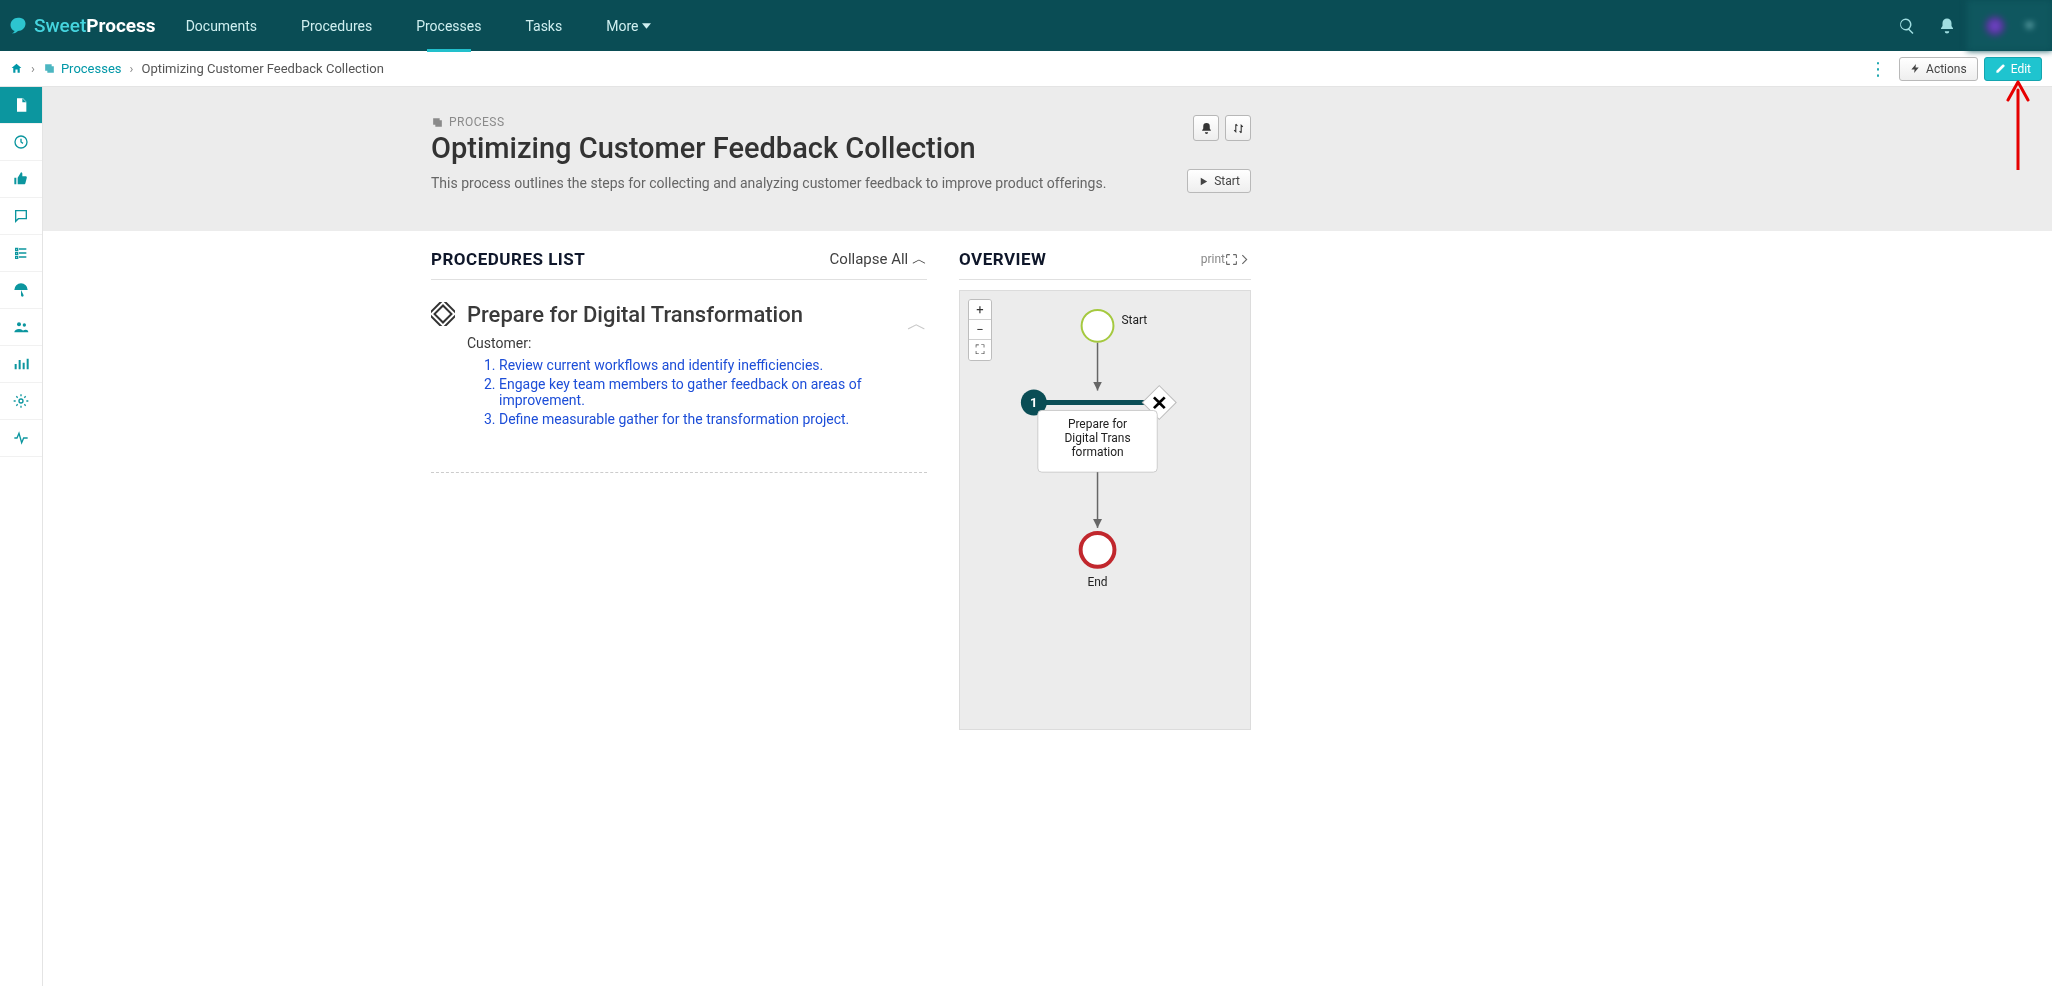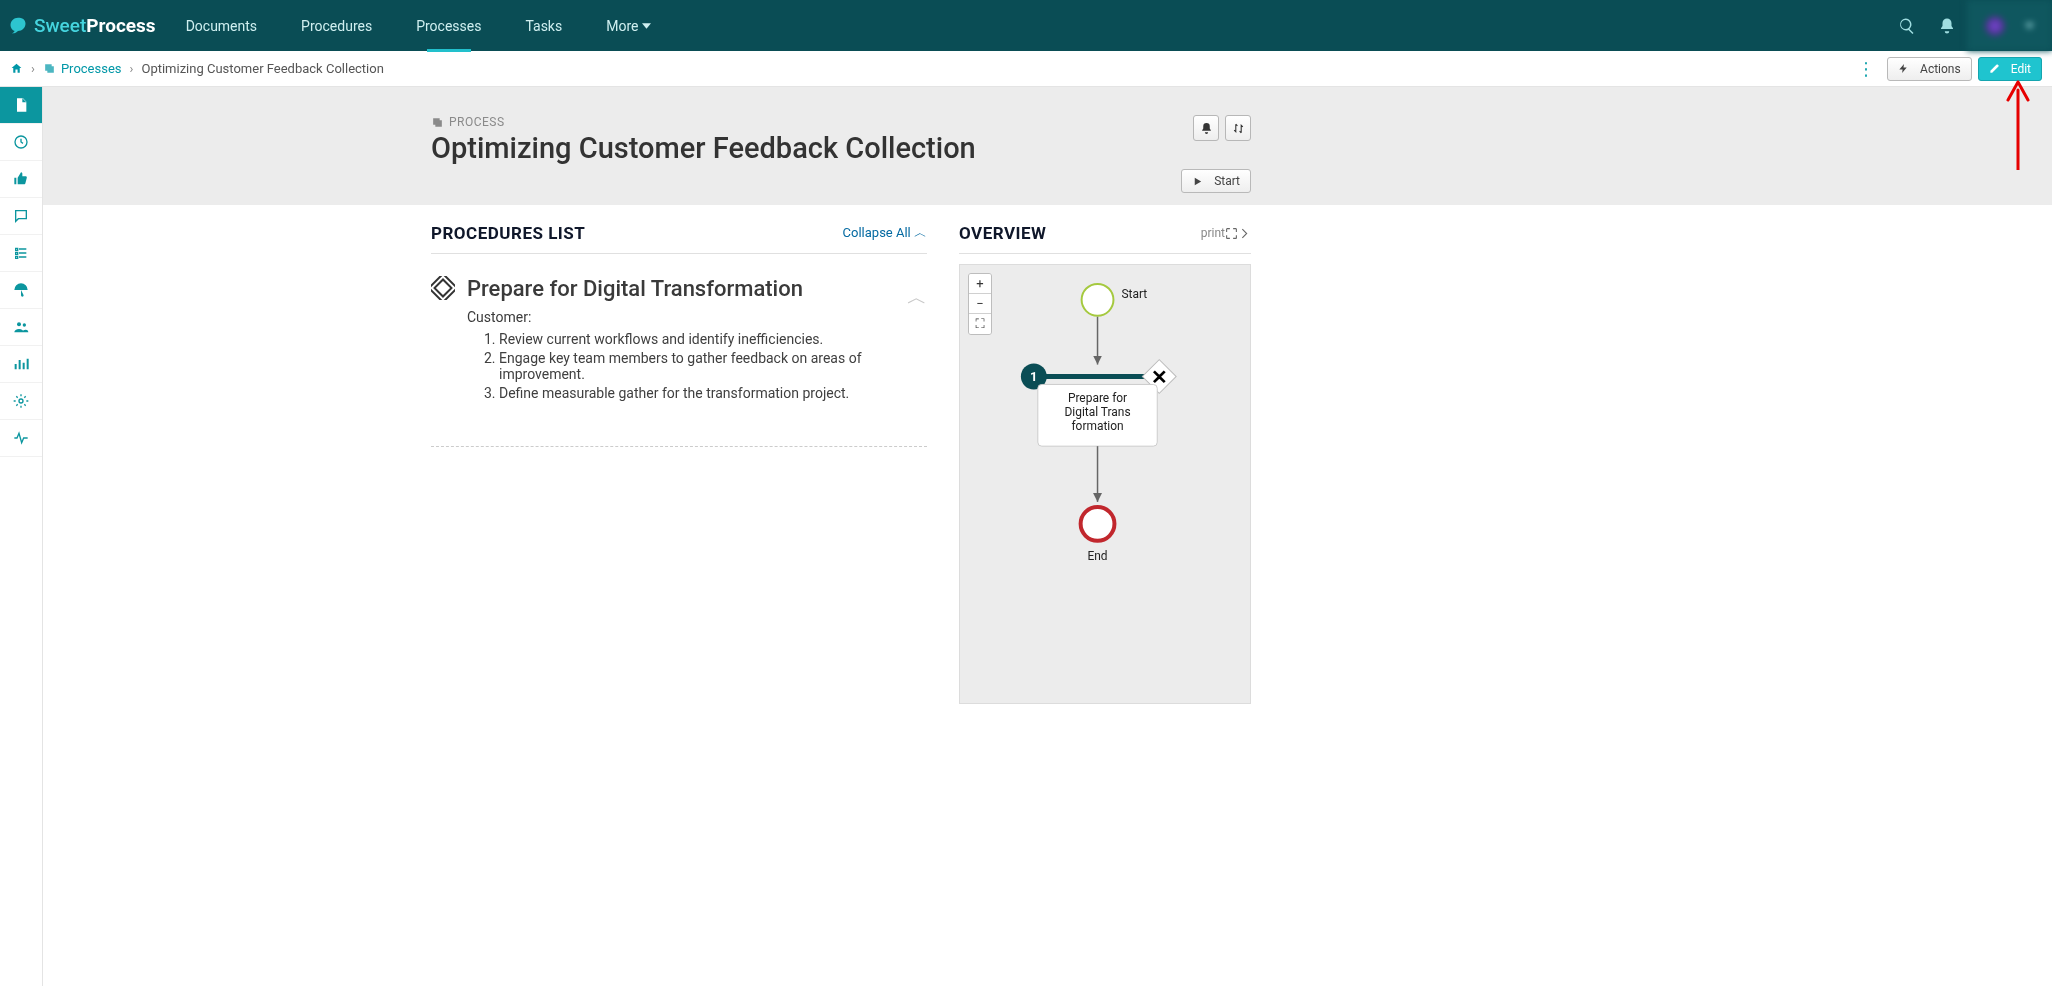--- a/index.html
+++ b/index.html
@@ -18,21 +18,21 @@
   .icon-btn svg{width:18px;height:18px;fill:#9fdde0;}
   .user-chip{background:#0f575f;height:51px;display:flex;align-items:center;padding:0 18px;gap:10px;filter:blur(3px);}
   .avatar{width:20px;height:20px;border-radius:50%;background:radial-gradient(circle,#7a4bdc,#342260);}
   
   .subbar{height:36px;display:flex;align-items:center;border-bottom:1px solid #e4e4e4;padding:0 10px;font-size:13px;}
   .subbar .crumb-link{color:#0097a7;cursor:pointer;display:flex;align-items:center;gap:5px;}
   .subbar .sep{color:#888;margin:0 8px;}
   .subbar .crumb-current{color:#555;}
   .subbar-right{margin-left:auto;display:flex;align-items:center;gap:6px;}
   .kebab{color:#14a3ad;font-size:18px;cursor:pointer;padding:4px 6px;}
-  .btn{border:1px solid #b9b9b9;background:linear-gradient(#fff,#eee);border-radius:3px;padding:4px 10px;font-size:12px;cursor:pointer;display:inline-flex;align-items:center;gap:11px;color:#444;}
+  .btn{border:1px solid #b9b9b9;background:linear-gradient(#fff,#eee);border-radius:3px;padding:4px 10px;font-size:12px;cursor:pointer;display:inline-flex;align-items:center;gap:5px;color:#444;}
   .btn.primary{background:#1fc4cf;border-color:#15a5af;color:#fff;}
   .btn svg{width:11px;height:11px;fill:currentColor;}
   
   .layout{display:flex;min-height:calc(100vh - 87px);}
   .leftrail{width:43px;border-right:1px solid #e4e4e4;display:flex;flex-direction:column;}
   .rail-item{height:37px;display:flex;align-items:center;justify-content:center;cursor:pointer;border-bottom:1px solid #f1f1f1;}
   .rail-item svg{width:16px;height:16px;fill:#0c969f;}
   .rail-item.active{background:#0c969f;}
   .rail-item.active svg{fill:#fff;}
   .main{flex:1;}
@@ -46,31 +46,31 @@
   .hdr-right{position:absolute;right:0;top:0;display:flex;gap:6px;}
   .sq-btn{border:1px solid #b7b7b7;background:linear-gradient(#fff,#eee);border-radius:3px;width:26px;height:26px;display:flex;align-items:center;justify-content:center;cursor:pointer;}
   .sq-btn svg{width:13px;height:13px;fill:#333;}
   .start-btn{position:absolute;right:0;top:54px;}
   
   .cols{display:flex;max-width:1050px;margin:18px 0 0 388px;width:820px;gap:32px;}
   .col-left{flex:1;min-width:0;}
   .col-right{width:292px;}
   .section-hdr{display:flex;align-items:center;justify-content:space-between;border-bottom:1px solid #e0e0e0;padding-bottom:10px;}
   .section-hdr h3{font-size:17px;letter-spacing:.5px;color:#0f172a;font-weight:700;}
-  .collapse{color:#0369a1;font-size:13px;cursor:pointer;}
+  .collapse{color:#404040;font-size:15px;cursor:pointer;}
   .ov-ctrls{display:flex;align-items:center;color:#888;font-size:12px;}
   .ov-ctrls span{cursor:pointer;}
   .ov-ctrls svg{width:13px;height:13px;fill:#666;cursor:pointer;}
   
   .proc{margin-top:22px;display:flex;gap:12px;border-bottom:1px dashed #ccc;padding-bottom:30px;}
   .proc-icon svg{width:24px;height:24px;fill:none;stroke:#333;stroke-width:2;}
   .proc-body{flex:1;}
   .proc-title{font-size:22px;color:#3a3a3a;font-weight:500;}
   .proc-sub{color:#3a3a3a;font-size:14px;margin-top:8px;}
-  .proc ol{margin:6px 0 15px 32px;color:#404040;font-size:14px;}
+  .proc ol{margin:6px 0 15px 32px;color:#1d4ed8;font-size:14px;}
   .proc ol li{margin-top:3px;}
   .proc-collapse{color:#c8c8c8;font-size:20px;cursor:pointer;align-self:flex-start;margin-top:8px;}
   
   .flow-wrap{background:#ececec;border:1px solid #dcdcdc;margin-top:10px;height:440px;position:relative;font-family:Arial,sans-serif;}
   .zoom-ctrl{position:absolute;top:8px;left:8px;display:flex;flex-direction:column;border:1px solid #bdbdbd;border-radius:3px;overflow:hidden;}
   .zoom-ctrl button{width:22px;height:20px;background:#fff;border:none;border-bottom:1px solid #d0d0d0;cursor:pointer;font-size:13px;color:#333;display:flex;align-items:center;justify-content:center;}
   .zoom-ctrl button:last-child{border-bottom:none;}
   .flow-svg{position:absolute;inset:0;width:100%;height:100%;}
   .node-label{font-size:12px;fill:#222;text-anchor:middle;}
   .card{fill:#fff;stroke:#ccc;rx:4;}
@@ -220,20 +220,21 @@
 
     <div class="header-panel">
       <div class="inner">
         <div class="kicker">
           <svg viewBox="0 0 24 24">
               <path d="M4 4h12v12H4zM8 8h12v12H8z"></path>
             </svg>
           <span>PROCESS</span>
         </div>
         <h1 class="page-title">Optimizing Customer Feedback Collection</h1>
+        <p class="page-desc">This process outlines the steps for collecting and analyzing customer feedback to improve product offerings.</p>
         <div class="hdr-right">
           <div class="sq-btn">
               <svg viewBox="0 0 24 24">
                 <path d="M12 2a6 6 0 00-6 6v4l-2 3v1h16v-1l-2-3V8a6 6 0 00-6-6zm0 20a3 3 0 003-3H9a3 3 0 003 3z"></path>
               </svg>
             </div>
           <div class="sq-btn">
               <svg viewBox="0 0 24 24">
                 <path d="M7 4v14l-3-3M7 4l3 3M17 20V6l3 3M17 20l-3-3" stroke="#333" stroke-width="2" fill="none"></path>
               </svg>

